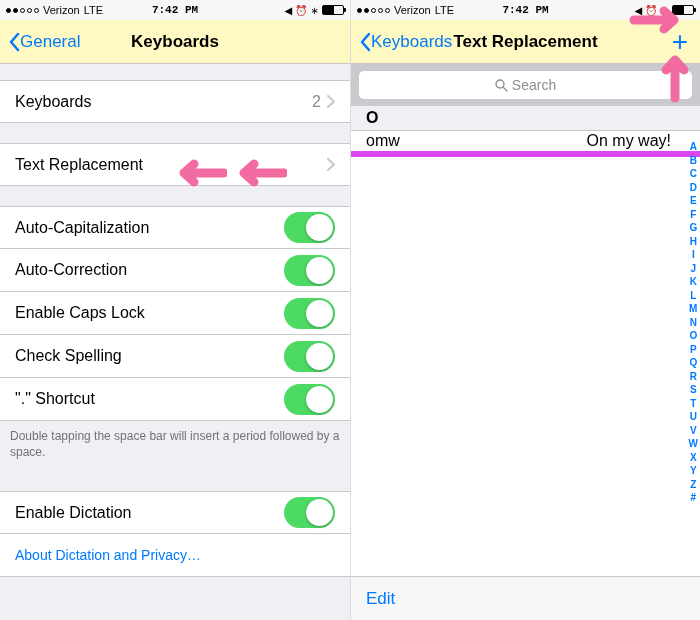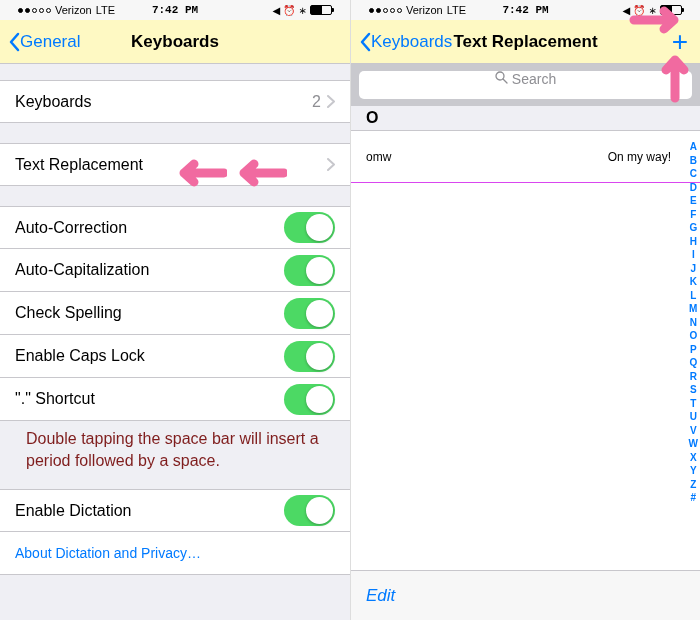--- a/index.html
+++ b/index.html
@@ -2,21 +2,21 @@
 <html><head>
 <meta charset="utf-8">
 <style>
 * { box-sizing: border-box; margin: 0; padding: 0; }
 body { font-family: -apple-system, "Helvetica Neue", Arial, sans-serif; background: #fff; }
 .wrap { width: 700px; height: 620px; display: flex; position: relative; background: #fff; }
 .screen { width: 350px; height: 620px; background: #efeff4; position: relative; overflow: hidden; }
 .screen + .screen { border-left: 1px solid #ddd; }
 
 
-.status { height: 20px; background: #f7f7f7; display: flex; align-items: center; padding: 0 18px; font-size: 11px; color: #000; position: relative; }
+.status { height: 20px; background: #f7f7f7; display: flex; align-items: center; padding: 0 6px; font-size: 11px; color: #000; position: relative; }
 .status-left { display: flex; align-items: center; gap: 4px; }
 .dots { display: flex; gap: 2px; }
 .dot { width: 5px; height: 5px; border-radius: 50%; border: 1px solid #000; }
 .dot.fill { background: #000; }
 .status-center { position: absolute; left: 50%; transform: translateX(-50%); font-weight: 600; font-family: Liberation Mono, monospace; }
 .status-right { margin-left: auto; display: flex; align-items: center; gap: 3px; font-size: 10px; }
 .battery { width: 22px; height: 10px; border: 1px solid #000; border-radius: 2px; position: relative; }
 .battery::after { content: ""; position: absolute; right: -3px; top: 2px; width: 2px; height: 4px; background: #000; border-radius: 0 1px 1px 0; }
 .battery-fill { background: #000; height: 100%; }
 
@@ -29,44 +29,44 @@
 
 
 .group { margin-top: 20px; }
 .group.first { margin-top: 16px; }
 .cell { background: #fff; height: 43px; display: flex; align-items: center; padding: 0 15px; border-bottom: 1px solid #c8c7cc; font-size: 16px; color: #000; }
 .cell:first-child { border-top: 1px solid #c8c7cc; }
 .cell .label { flex: 1; }
 .cell .value { color: #8e8e93; margin-right: 6px; }
 .chev { color: #c7c7cc; }
 .chev svg { width: 8px; height: 13px; display: block; }
-.footer { padding: 7px 26px; font-size: 16px; color: #7f1d1d; line-height: 1.35; }
+.footer { padding: 7px 10px; font-size: 12px; color: #737373; line-height: 1.35; }
 .link-cell { background: #fff; height: 43px; display: flex; align-items: center; padding: 0 15px; border-top: 1px solid #c8c7cc; border-bottom: 1px solid #c8c7cc; font-size: 14px; color: #007aff; }
 
 
 .switch { width: 51px; height: 31px; background: #4cd964; border-radius: 16px; position: relative; flex-shrink: 0; }
 .switch::after { content: ""; position: absolute; right: 2px; top: 2px; width: 27px; height: 27px; background: #fff; border-radius: 50%; box-shadow: 0 1px 3px rgba(0,0,0,.3); }
 
 
 .searchbar-wrap { background: #c9c9ce; padding: 7px 8px; }
-.searchbar { background: #fff; border-radius: 5px; height: 28px; display: flex; justify-content: center; color: #8e8e93; font-size: 14px; gap: 4px; }
+.searchbar { background: #fff; border-radius: 5px; height: 28px; display: flex; align-items: center; justify-content: center; color: #8e8e93; font-size: 14px; gap: 4px; }
 
 
 .section-header { background: #efeff4; padding: 3px 15px; font-size: 16px; font-weight: 600; color: #000; border-bottom: 1px solid #c8c7cc; }
-.entry { background: #fff; height: 52px; display: flex; align-items: center; padding: 0 15px; border-bottom: 1px solid #d946ef; font-size: 12px; }
+.entry { background: #fff; height: 26px; display: flex; align-items: center; padding: 0 15px; border-bottom: 6px solid #d946ef; font-size: 16px; }
 .entry .shortcut { color: #000; }
 .entry .phrase { margin-left: auto; color: #000000; margin-right: 14px; }
 .blank-area { background: #fff; flex: 1; }
 .right-content { display: flex; flex-direction: column; height: calc(620px - 20px - 44px); }
 
 
 .index { position: absolute; right: 2px; top: 140px; display: flex; flex-direction: column; font-size: 10px; color: #007aff; font-weight: 600; line-height: 1.35; text-align: center; }
 
 
-.toolbar { height: 50px; background: #f7f7f7; border-top: 1px solid #c8c7cc; display: flex; align-items: center; padding: 0 15px; font-style: italic; }
+.toolbar { height: 44px; background: #f7f7f7; border-top: 1px solid #c8c7cc; display: flex; align-items: center; padding: 0 15px; }
 .toolbar-btn { color: #007aff; font-size: 17px; }
 
 
 .arrow { position: absolute; z-index: 50; }
 .arrow svg { display: block; }
 </style>
 </head>
 <body>
 
 <div class="wrap">
@@ -124,43 +124,43 @@
       <span class="chev">
             <svg viewBox="0 0 8 13">
               <path d="M1 1 L7 6.5 L1 12" stroke="#c7c7cc" stroke-width="2" fill="none" stroke-linecap="round" stroke-linejoin="round"></path>
             </svg>
           </span>
     </div>
   </div>
 
   <div class="group">
     <div class="cell">
+      <span class="label">Auto-Capitalization</span>
+      <div class="switch"></div>
+    </div>
+    <div class="cell">
       <span class="label">Auto-Correction</span>
       <div class="switch"></div>
     </div>
     <div class="cell">
-      <span class="label">Auto-Capitalization</span>
+      <span class="label">Enable Caps Lock</span>
       <div class="switch"></div>
     </div>
     <div class="cell">
       <span class="label">Check Spelling</span>
       <div class="switch"></div>
     </div>
     <div class="cell">
-      <span class="label">Enable Caps Lock</span>
-      <div class="switch"></div>
-    </div>
-    <div class="cell">
       <span class="label">"." Shortcut</span>
       <div class="switch"></div>
     </div>
   </div>
   <div class="footer">Double tapping the space bar will insert a period followed by a space.</div>
 
-  <div class="group" style="margin-top:11px">
+  <div class="group" style="margin-top:24px">
     <div class="cell">
       <span class="label">Enable Dictation</span>
       <div class="switch"></div>
     </div>
   </div>
   <div class="link-cell" style="border-top:none">
     <span>About Dictation and Privacy…</span>
   </div>
 
 </div>

